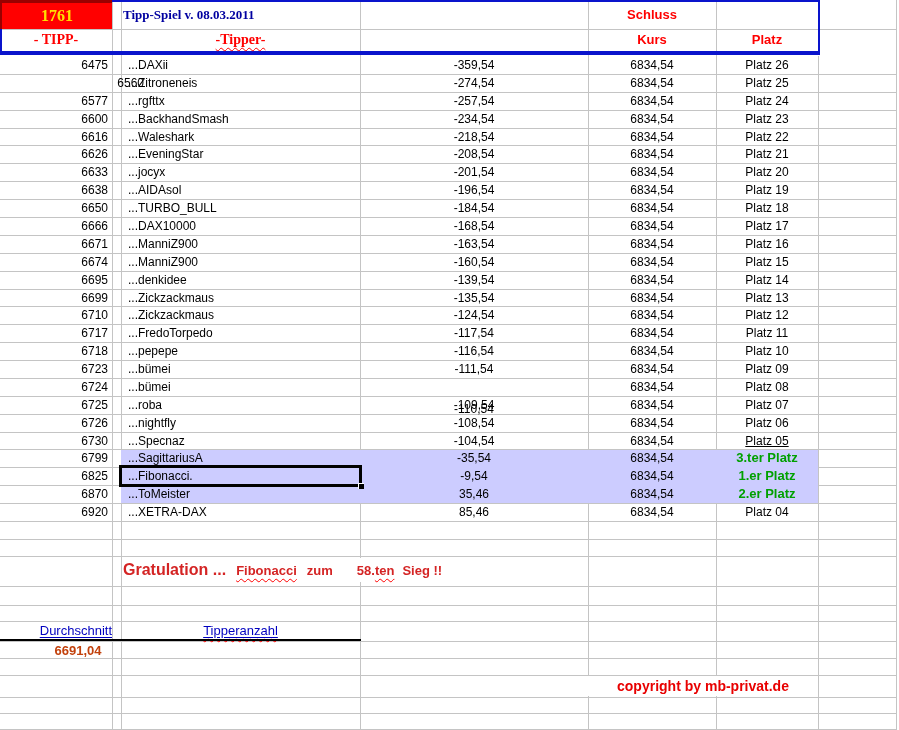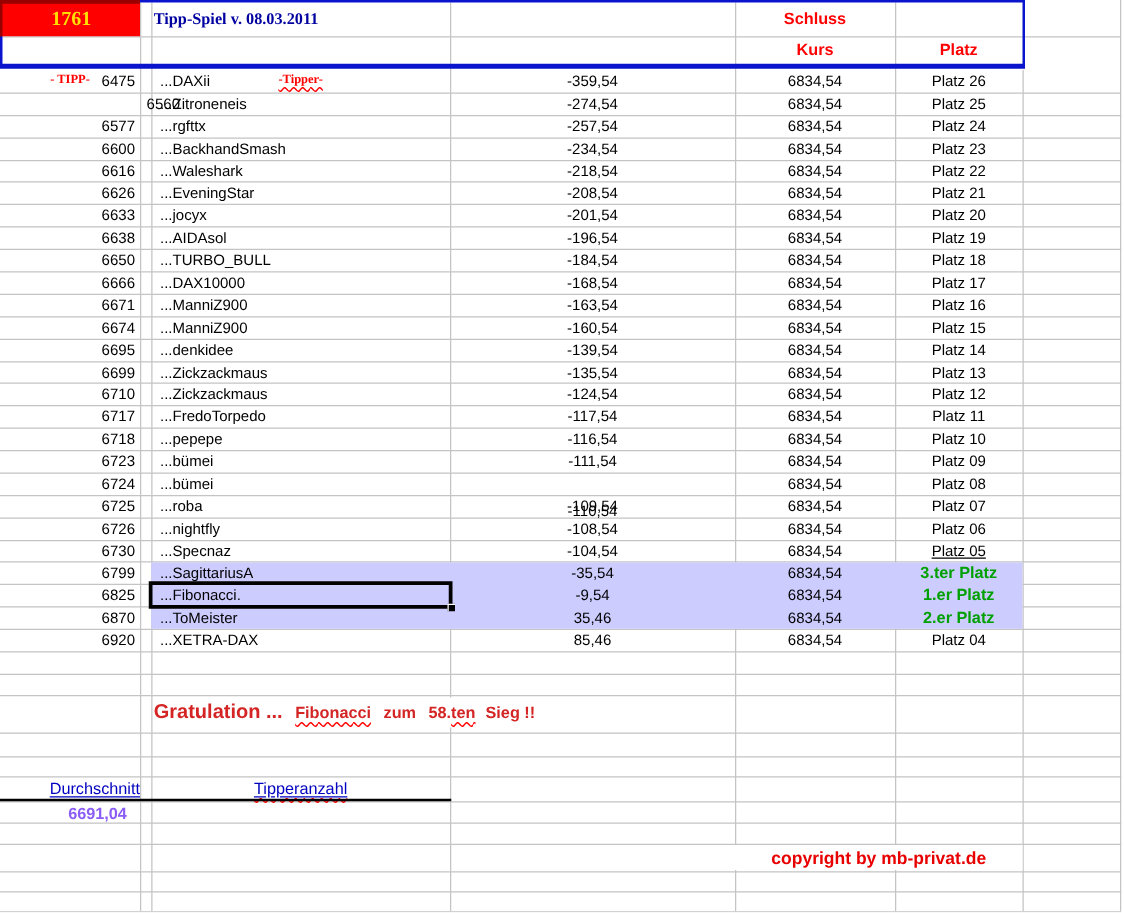--- a/index.html
+++ b/index.html
@@ -12,44 +12,44 @@
   #header-box{position:absolute;left:0;top:0;width:820px;height:55px;
       border:2px solid #0a14cc;border-bottom:4px solid #0a14cc;z-index:3;}
   #game-number-cell{position:absolute;left:0;top:0;width:112px;height:29px;background:#ff0000;
       border-top:3px solid #990000;border-left:2px solid #990000;z-index:4;
       font-family:"Liberation Serif",serif;font-weight:bold;font-size:16px;color:#ffe000;
       text-align:center;line-height:25px;}
   #sheet-title{position:absolute;left:123px;top:0;width:235px;height:29px;line-height:30px;
       font-family:"Liberation Serif",serif;font-weight:bold;font-size:13px;color:#0000a0;z-index:4;}
   .hcell{position:absolute;z-index:4;font-weight:bold;text-align:center;}
   .hred-sans{font-size:13px;color:#ff0000;}
-  .hred-serif{font-family:"Liberation Serif",serif;font-size:10px;color:#ff0000;margin-top:24px;}
+  .hred-serif{font-family:"Liberation Serif",serif;font-size:14px;color:#ff0000;}
   .wavy-red{text-decoration:underline wavy #ff0000 1px;text-underline-offset:3px;}
   
   .cell{position:absolute;height:18px;line-height:18px;z-index:3;white-space:nowrap;}
   .c-tipp{left:0;width:110px;text-align:right;padding-right:2px;}
   .c-name{left:121px;width:239px;padding-left:7px;}
   .c-abw{left:360px;width:228px;text-align:center;}
   .c-kurs{left:588px;width:128px;text-align:center;}
   .c-platz{left:716px;width:102px;text-align:center;}
   .green-win{color:#00a000;font-weight:bold;font-size:13px;}
   #highlight-band{position:absolute;left:121px;top:450px;width:697px;height:53px;background:#ccccff;z-index:2;}
   #selection-box{position:absolute;left:119px;top:465px;width:243px;height:22px;border:3px solid #000;z-index:5;}
   #fill-handle{position:absolute;left:358px;top:483px;width:6px;height:6px;background:#000;border-left:1px solid #fff;border-top:1px solid #fff;z-index:6;}
   
   #congrats{position:absolute;left:123px;top:558px;height:24px;line-height:24px;z-index:3;
       background:#fff;padding-right:6px;color:#d42424;font-weight:bold;white-space:nowrap;}
   #congrats .big{font-size:16px;}
   #congrats .small{font-size:13px;}
-  #congrats .sp1{margin-left:8px;} #congrats .sp2{margin-left:10px;} #congrats .sp3{margin-left:10px;}
+  #congrats .sp1{margin-left:8px;} #congrats .sp2{margin-left:10px;} #congrats .sp3{margin-left:24px;}
   
   .sum-label{position:absolute;top:622px;height:18px;line-height:18px;text-align:center;z-index:3;
       color:#0000c0;font-size:13px;text-decoration:underline;text-underline-offset:2px;}
   .sum-value{position:absolute;top:642px;height:17px;line-height:17px;text-align:center;z-index:3;
-      color:#8b5cf6;font-weight:bold;font-size:13px;padding-left:44px;}
+      color:#c2410c;font-weight:bold;font-size:13px;padding-left:44px;}
   #sum-rule{position:absolute;left:0;top:639px;width:361px;height:2px;background:#000;z-index:4;}
   
   #copyright{position:absolute;left:588px;top:676px;width:230px;height:20px;line-height:20px;
       text-align:center;color:#e80000;font-weight:bold;font-size:14px;background:#fff;z-index:3;}
 </style>
 </head>
 <body>
 
 <div id="sheet">
 

